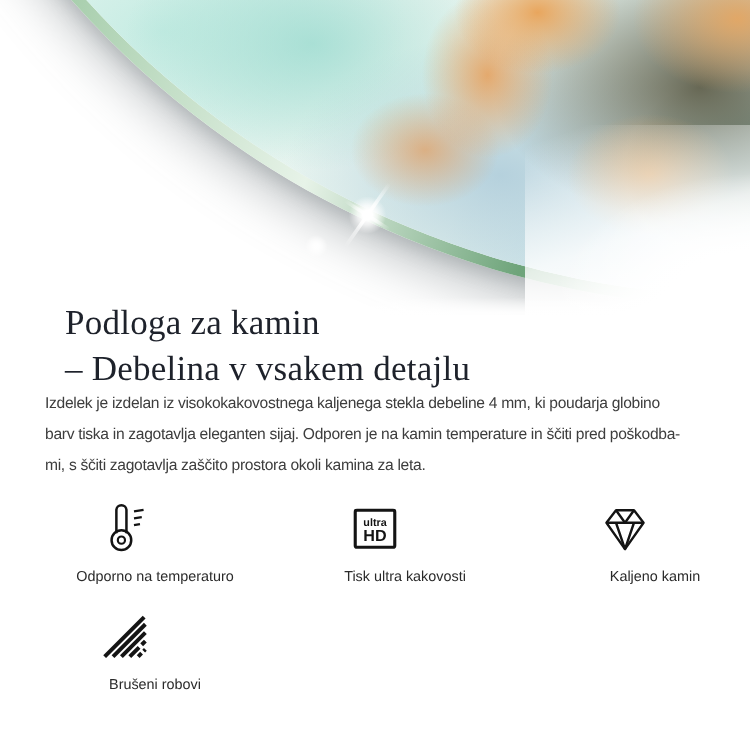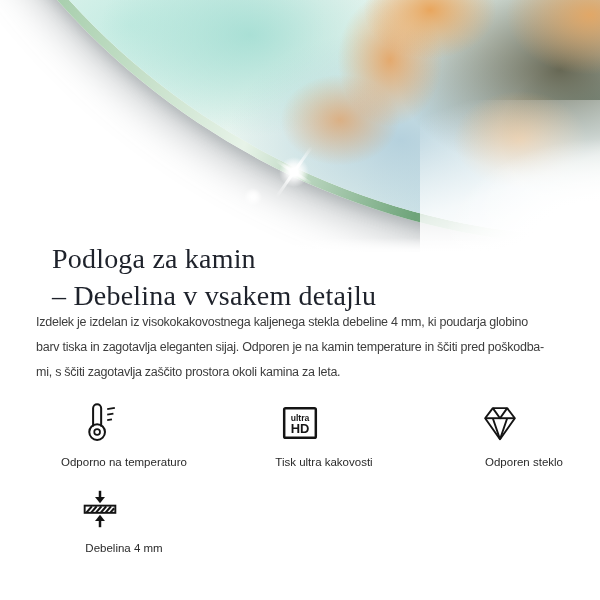--- a/index.html
+++ b/index.html
@@ -145,38 +145,30 @@
 
   <div class="feature">
     <div class="icon-wrap">
       <svg class="icon-svg" width="46" height="46" viewBox="0 0 48 48" fill="none" stroke="#141414" stroke-width="2" stroke-linejoin="round">
         <path d="M8.5 19 L16.5 8.5 H31.5 L39.5 19 L24 41 Z"></path>
         <path d="M8.5 19 H39.5"></path>
         <path d="M16.5 8.5 L24 19 L31.5 8.5"></path>
         <path d="M24 41 L16.5 19 M24 41 L31.5 19"></path>
       </svg>
     </div>
-    <div class="label">Odporen steklo</div>
+    <div class="label">Kaljeno kamin</div>
   </div>
-
 
   <div class="feature">
     <div class="icon-wrap">
-      <svg class="icon-svg" width="46" height="46" viewBox="0 0 48 48">
-        <rect x="8" y="20.5" width="32" height="7.5" fill="none" stroke="#141414" stroke-width="2"></rect>
-        <g stroke="#141414" stroke-width="2.2">
-          <path d="M10 27.5 L15.5 21.3"></path>
-            <path d="M15 27.5 L20.5 21.3"></path>
-            <path d="M20 27.5 L25.5 21.3"></path>
-          <path d="M25 27.5 L30.5 21.3"></path>
-            <path d="M30 27.5 L35.5 21.3"></path>
-            <path d="M35 27.5 L38.8 23.2"></path>
-        </g>
-        <path d="M24 5 v6.8" stroke="#141414" stroke-width="2.6"></path>
-        <polygon points="18.8,11.5 29.2,11.5 24,18" fill="#141414"></polygon>
-        <path d="M24 43 v-6.8" stroke="#141414" stroke-width="2.6"></path>
-        <polygon points="18.8,36.5 29.2,36.5 24,30" fill="#141414"></polygon>
+      <svg class="icon-svg" width="46" height="46" viewBox="0 0 48 48" stroke="#141414" stroke-width="3.3">
+        <line x1="7" y1="41" x2="40" y2="8"></line>
+        <line x1="14" y1="41" x2="41" y2="14"></line>
+        <line x1="21" y1="41" x2="41" y2="21"></line>
+        <line x1="28" y1="41" x2="41" y2="28" stroke-dasharray="11 3 5"></line>
+        <line x1="35" y1="41" x2="41" y2="35" stroke-dasharray="4 2.5 2"></line>
       </svg>
     </div>
-    <div class="label">Debelina 4 mm</div>
+    <div class="label">Brušeni robovi</div>
   </div>
+
 
 </div>
 
 </body></html>

